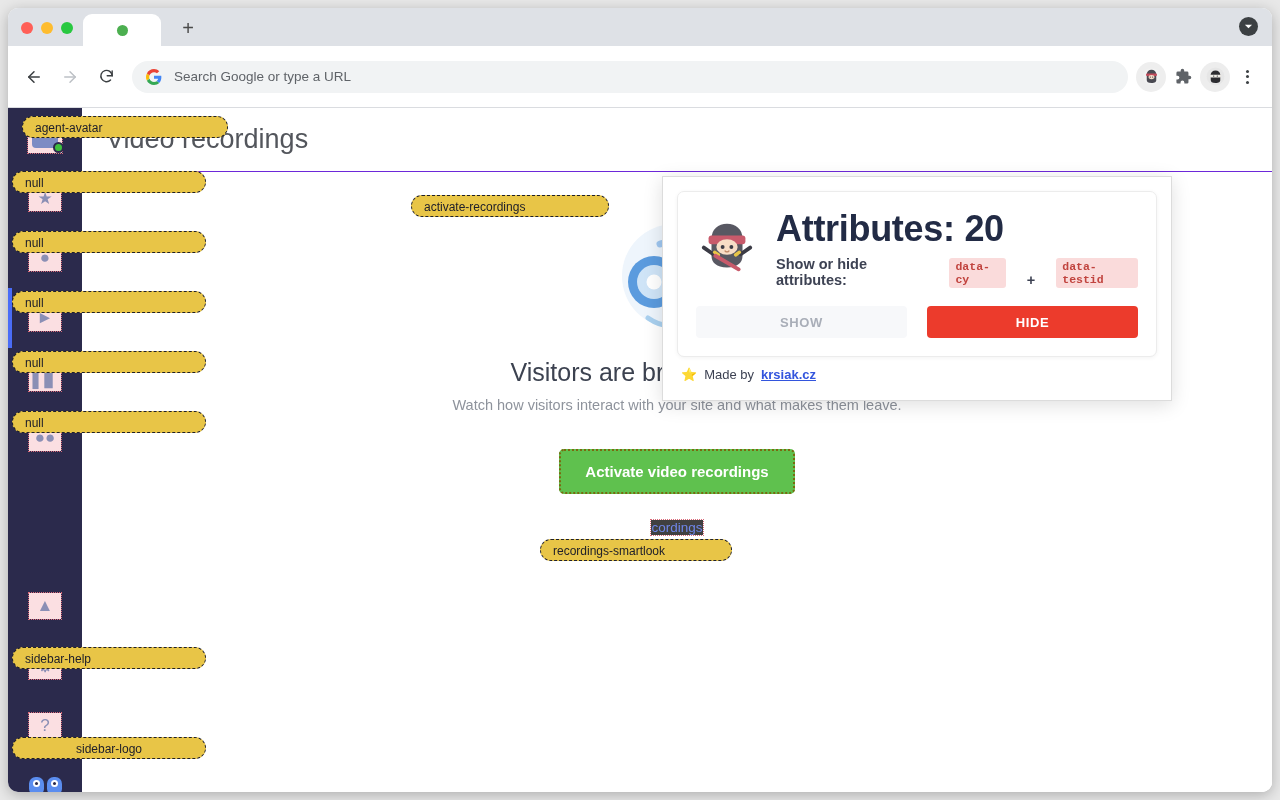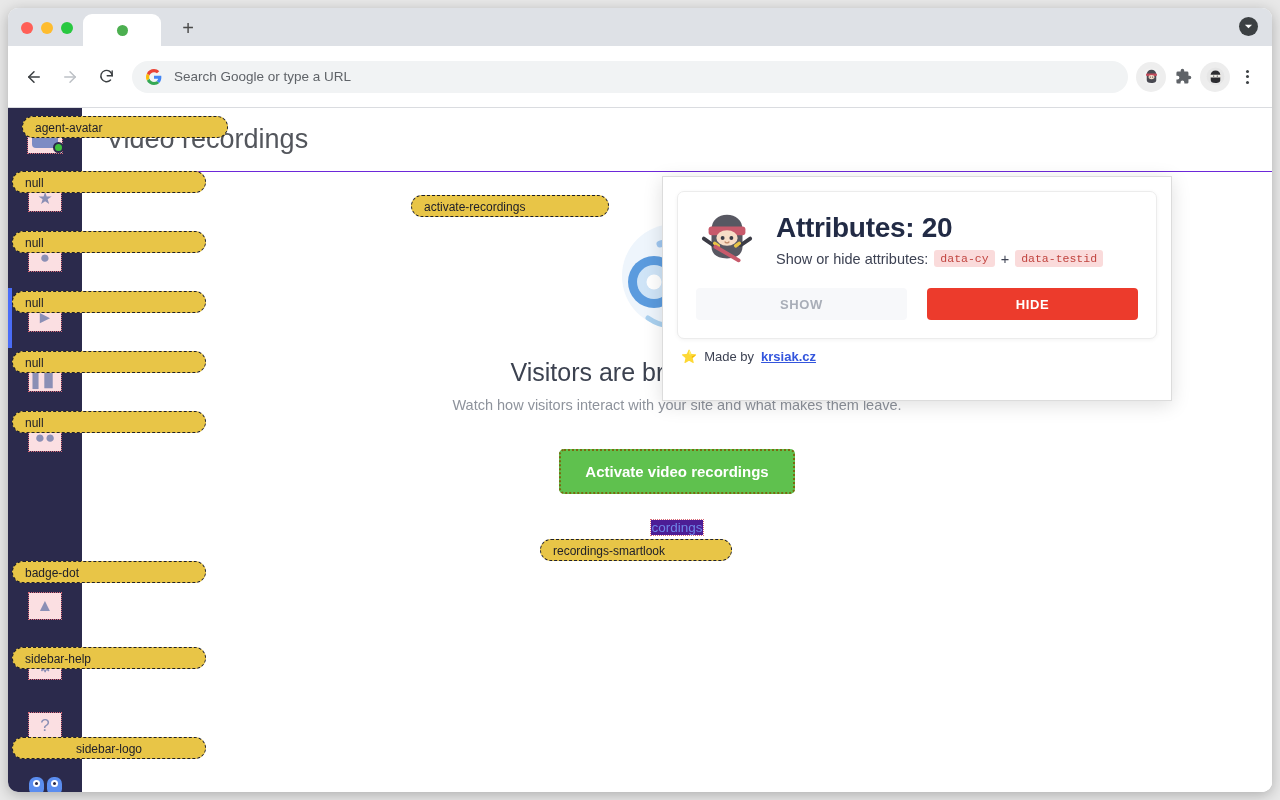--- a/index.html
+++ b/index.html
@@ -188,21 +188,21 @@
     background: #5fc14e;
     color: #fff; font-size: 15px; font-weight: bold;
     padding: 14px 26px;
     border: none; border-radius: 5px;
     outline: 2px dotted #7a6a10;
     outline-offset: -2px;
   }
   .learn-wrap { margin-top: 26px; font-size: 13.5px; }
   .learn-link {
     color: #6f86e8;
-    background: #4c1d95;
+    background: #404040;
     outline: 1px dotted #d96b7a;
     text-decoration: none;
   }
 
   
   .badge {
     position: absolute;
     height: 22px; line-height: 22px;
     background: #e8c547;
     border: 1.5px dashed #20202a;
@@ -227,24 +227,24 @@
   .popup-card {
     background: #fff;
     border: 1px solid #ececec;
     border-radius: 7px;
     padding: 16px 18px 18px 18px;
     box-shadow: 0 1px 4px rgba(0,0,0,.05);
   }
   .popup-top { display: flex; align-items: center; gap: 18px; }
   .ninja-big { width: 62px; height: 62px; flex: none; }
   .popup-h1 {
-    font-size: 28px; color: #222b45; font-weight: bold;
+    font-size: 36px; color: #222b45; font-weight: bold;
     letter-spacing: -.3px; margin-bottom: 6px;
   }
-  .popup-p { font-size: 14.5px; color: #3d4253; display: flex; align-items: flex-end; gap: 6px; }
+  .popup-p { font-size: 14.5px; color: #3d4253; display: flex; align-items: flex-end; gap: 21px; font-weight: bold; }
   .code {
     font-family: "Liberation Mono", monospace;
     font-size: 11.5px;
     background: #fadbdb; color: #c1443f;
     padding: 2px 6px; border-radius: 3px;
   }
   .popup-btns { display: flex; gap: 20px; margin-top: 18px; }
   .pbtn {
     flex: 1; height: 32px;
     border: none; border-radius: 4px;
@@ -430,21 +430,20 @@
         </div>
       </div>
     </main>
 
     <div class="badge" style="left:14px; top:8px;  width:206px;">agent-avatar</div>
     <div class="badge" style="left:4px;  top:63px; width:194px;">null</div>
     <div class="badge" style="left:4px;  top:123px;width:194px;">null</div>
     <div class="badge" style="left:4px;  top:183px;width:194px;">null</div>
     <div class="badge" style="left:4px;  top:243px;width:194px;">null</div>
     <div class="badge" style="left:4px;  top:303px;width:194px;">null</div>
-    <div class="badge" style="left:4px;  top:453px;width:194px;">badge-dot</div>
     <div class="badge" style="left:4px;  top:539px;width:194px;">sidebar-help</div>
     <div class="badge" style="left:4px;  top:629px;width:194px;text-align:center;">sidebar-logo</div>
 
     <div class="badge" style="left:403px; top:87px;  width:198px;">activate-recordings</div>
     <div class="badge" style="left:532px; top:431px; width:192px;">recordings-smartlook</div>
 
     <div class="popup">
       <div class="popup-card">
         <div class="popup-top">
           <svg class="ninja-big" viewBox="0 0 64 64">

